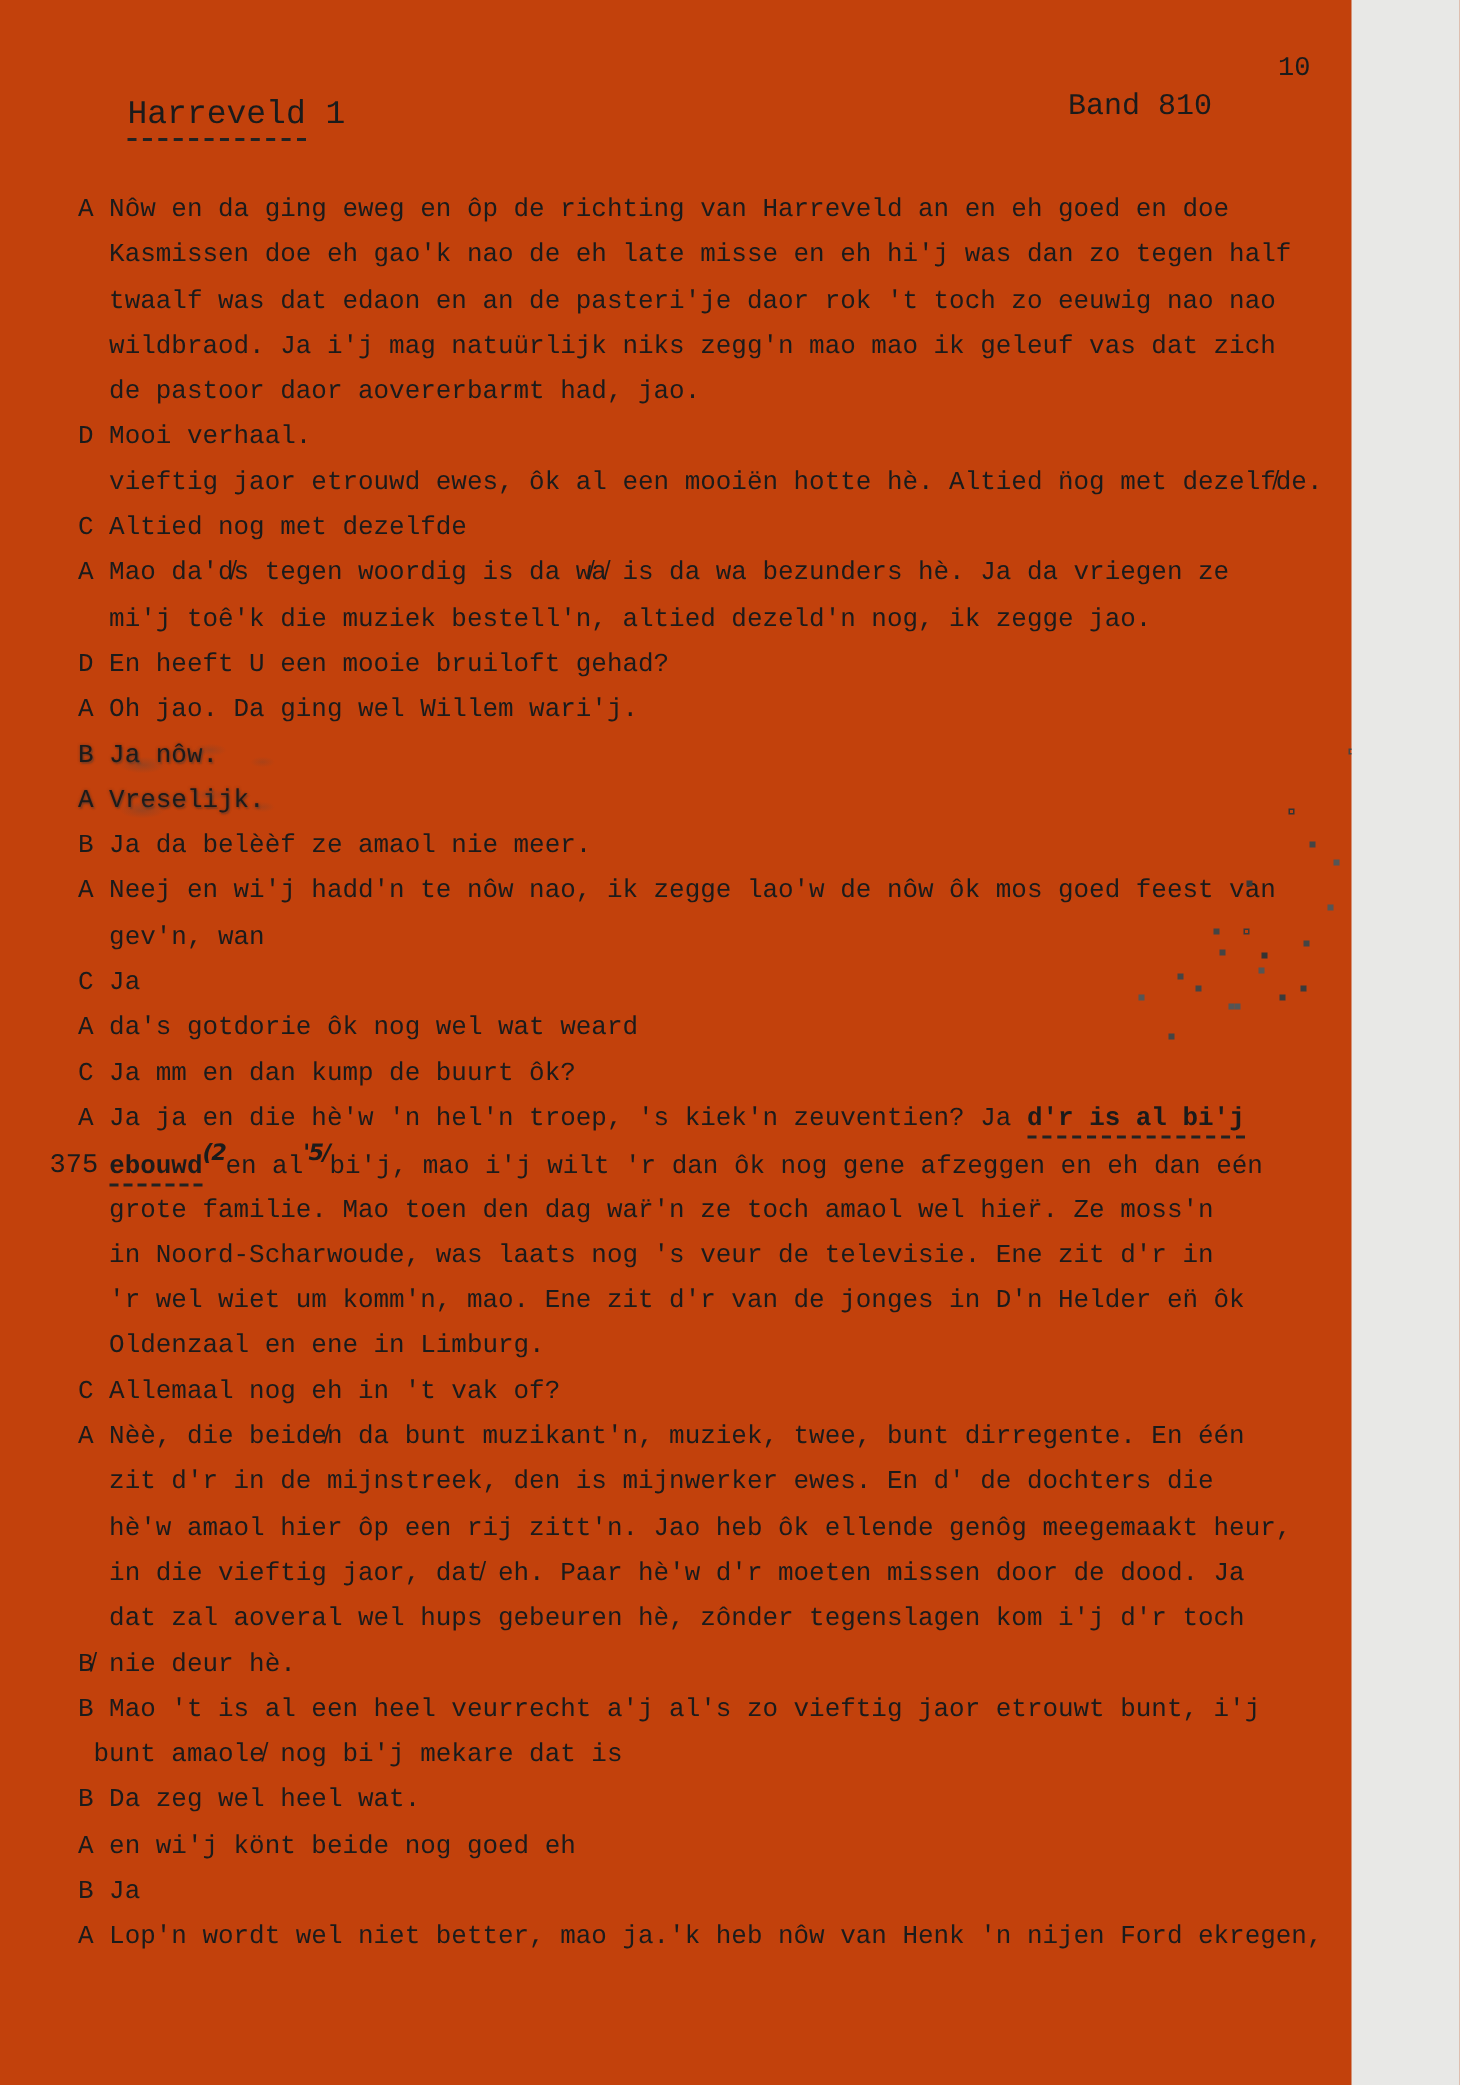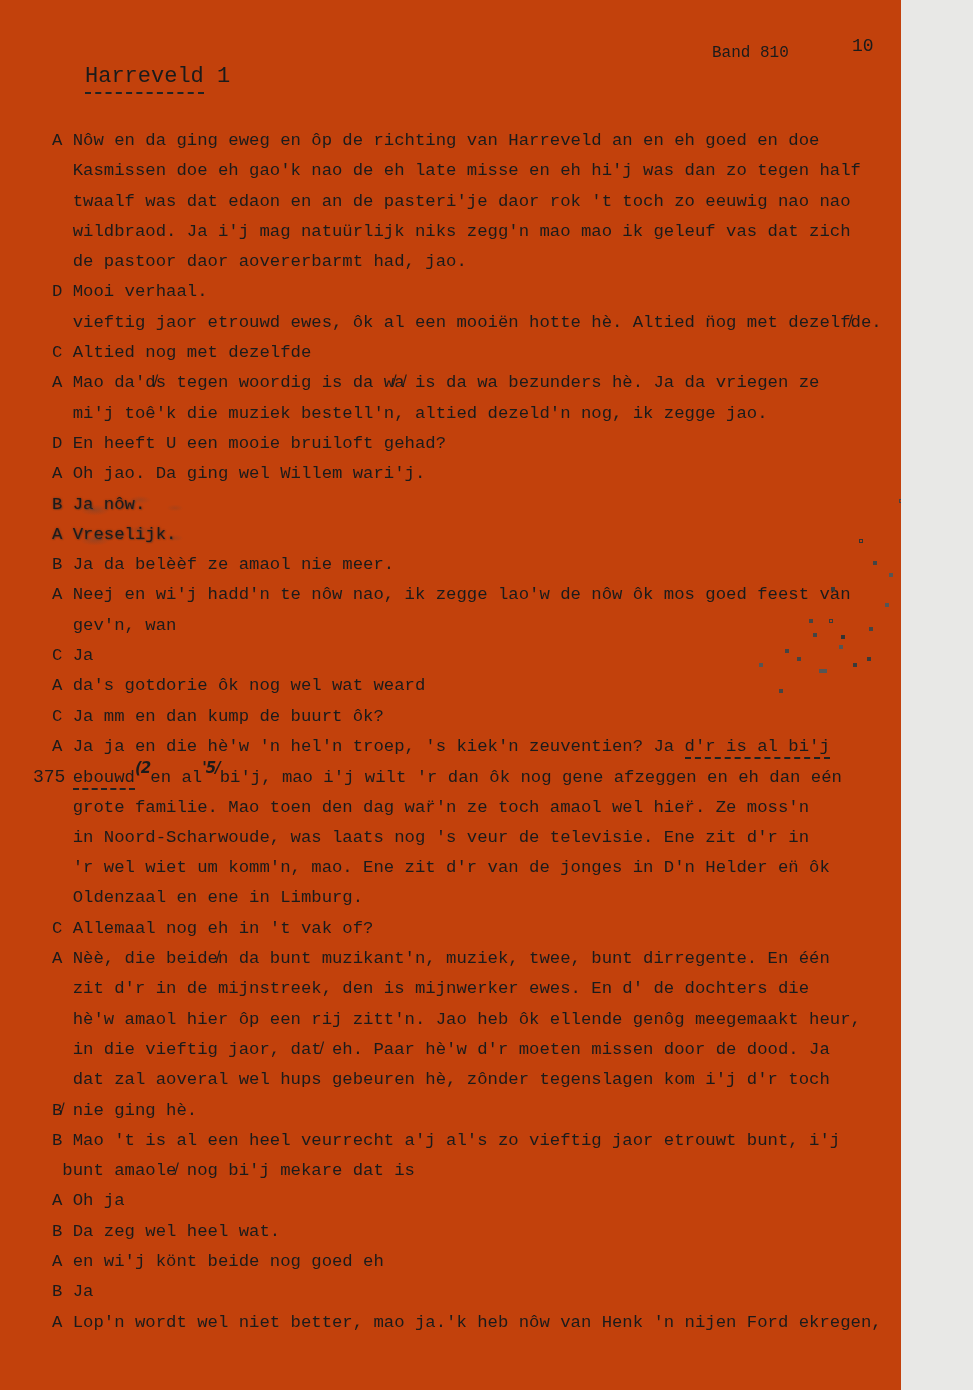--- a/index.html
+++ b/index.html
@@ -8,37 +8,37 @@
     width:901px;height:1390px;
     background:#c2410c;
     overflow:hidden;
     font-family:"Liberation Mono","DejaVu Sans Mono",monospace;
     color:#1b1b1b;
   }
   
   .page-number{position:absolute;top:36px;left:852px;font-size:18px;}
   .doc-title{position:absolute;top:64px;left:85px;font-size:22px;}
   .doc-title .t-underline{border-bottom:2px dashed #222;padding-bottom:3px;}
-  .band-label{position:absolute;top:44px;left:712px;font-size:16px;}
+  .band-label{position:absolute;top:60px;left:712px;font-size:20px;}
   
   .transcript{position:absolute;top:126px;left:0;width:973px;}
   .line{
     position:relative;
     padding-left:52px;
     height:30.3px;line-height:30.3px;
     font-size:17.3px;
     white-space:pre;
   }
   .line span{white-space:pre;}
   .margin-num{
     position:absolute;left:33px;top:0;
     font-size:18px;
     text-align:right;
   }
-  .dashu{border-bottom:2px dashed #222;padding-bottom:1px;}
+  .dashu{border-bottom:2px dashed #222;padding-bottom:1px;font-weight:bold;}
   .hand{
     position:relative;top:-9px;
     font-family:"DejaVu Sans",sans-serif;
     font-style:italic;font-weight:bold;
     font-size:15px;letter-spacing:-1px;
   }
   .smudge{
     text-shadow:0 0 2px rgba(40,40,40,.55), 1px 1px 1px rgba(60,60,60,.35);
   }
   .smudge::before{
@@ -97,24 +97,23 @@
       <div class="line"><span>  grote familie. Mao toen den dag war̈'n ze toch amaol wel hier̈. Ze moss'n</span></div>
       <div class="line"><span>  in Noord-Scharwoude, was laats nog 's veur de televisie. Ene zit d'r in</span></div>
       <div class="line"><span>  'r wel wiet um komm'n, mao. Ene zit d'r van de jonges in D'n Helder en̈ ôk</span></div>
       <div class="line"><span>  Oldenzaal en ene in Limburg.</span></div>
       <div class="line"><span>C Allemaal nog eh in 't vak of?</span></div>
       <div class="line"><span>A Nèè, die beide̸n da bunt muzikant'n, muziek, twee, bunt dirregente. En één</span></div>
       <div class="line"><span>  zit d'r in de mijnstreek, den is mijnwerker ewes. En d' de dochters die</span></div>
       <div class="line"><span>  hè'w amaol hier ôp een rij zitt'n. Jao heb ôk ellende genôg meegemaakt heur,</span></div>
       <div class="line"><span>  in die vieftig jaor, dat̸ eh. Paar hè'w d'r moeten missen door de dood. Ja</span></div>
       <div class="line"><span>  dat zal aoveral wel hups gebeuren hè, zônder tegenslagen kom i'j d'r toch</span></div>
-      <div class="line"><span>B̸ nie ging hè.</span></div>
+      <div class="line"><span>B̸ nie deur hè.</span></div>
       <div class="line"><span>B Mao 't is al een heel veurrecht a'j al's zo vieftig jaor etrouwt bunt, i'j</span></div>
       <div class="line"><span> bunt amaole̸ nog bi'j mekare dat is</span></div>
-      <div class="line"><span>A Oh ja</span></div>
       <div class="line"><span>B Da zeg wel heel wat.</span></div>
       <div class="line"><span>A en wi'j könt beide nog goed eh</span></div>
       <div class="line"><span>B Ja</span></div>
       <div class="line"><span>A Lop'n wordt wel niet better, mao ja.'k heb nôw van Henk 'n nijen Ford ekregen,</span></div>
     </div>
 
   <div class="speckles sp1"></div>
   <div class="speckles sp2"></div>
   <div class="speckles sp3"></div>
 </div>

